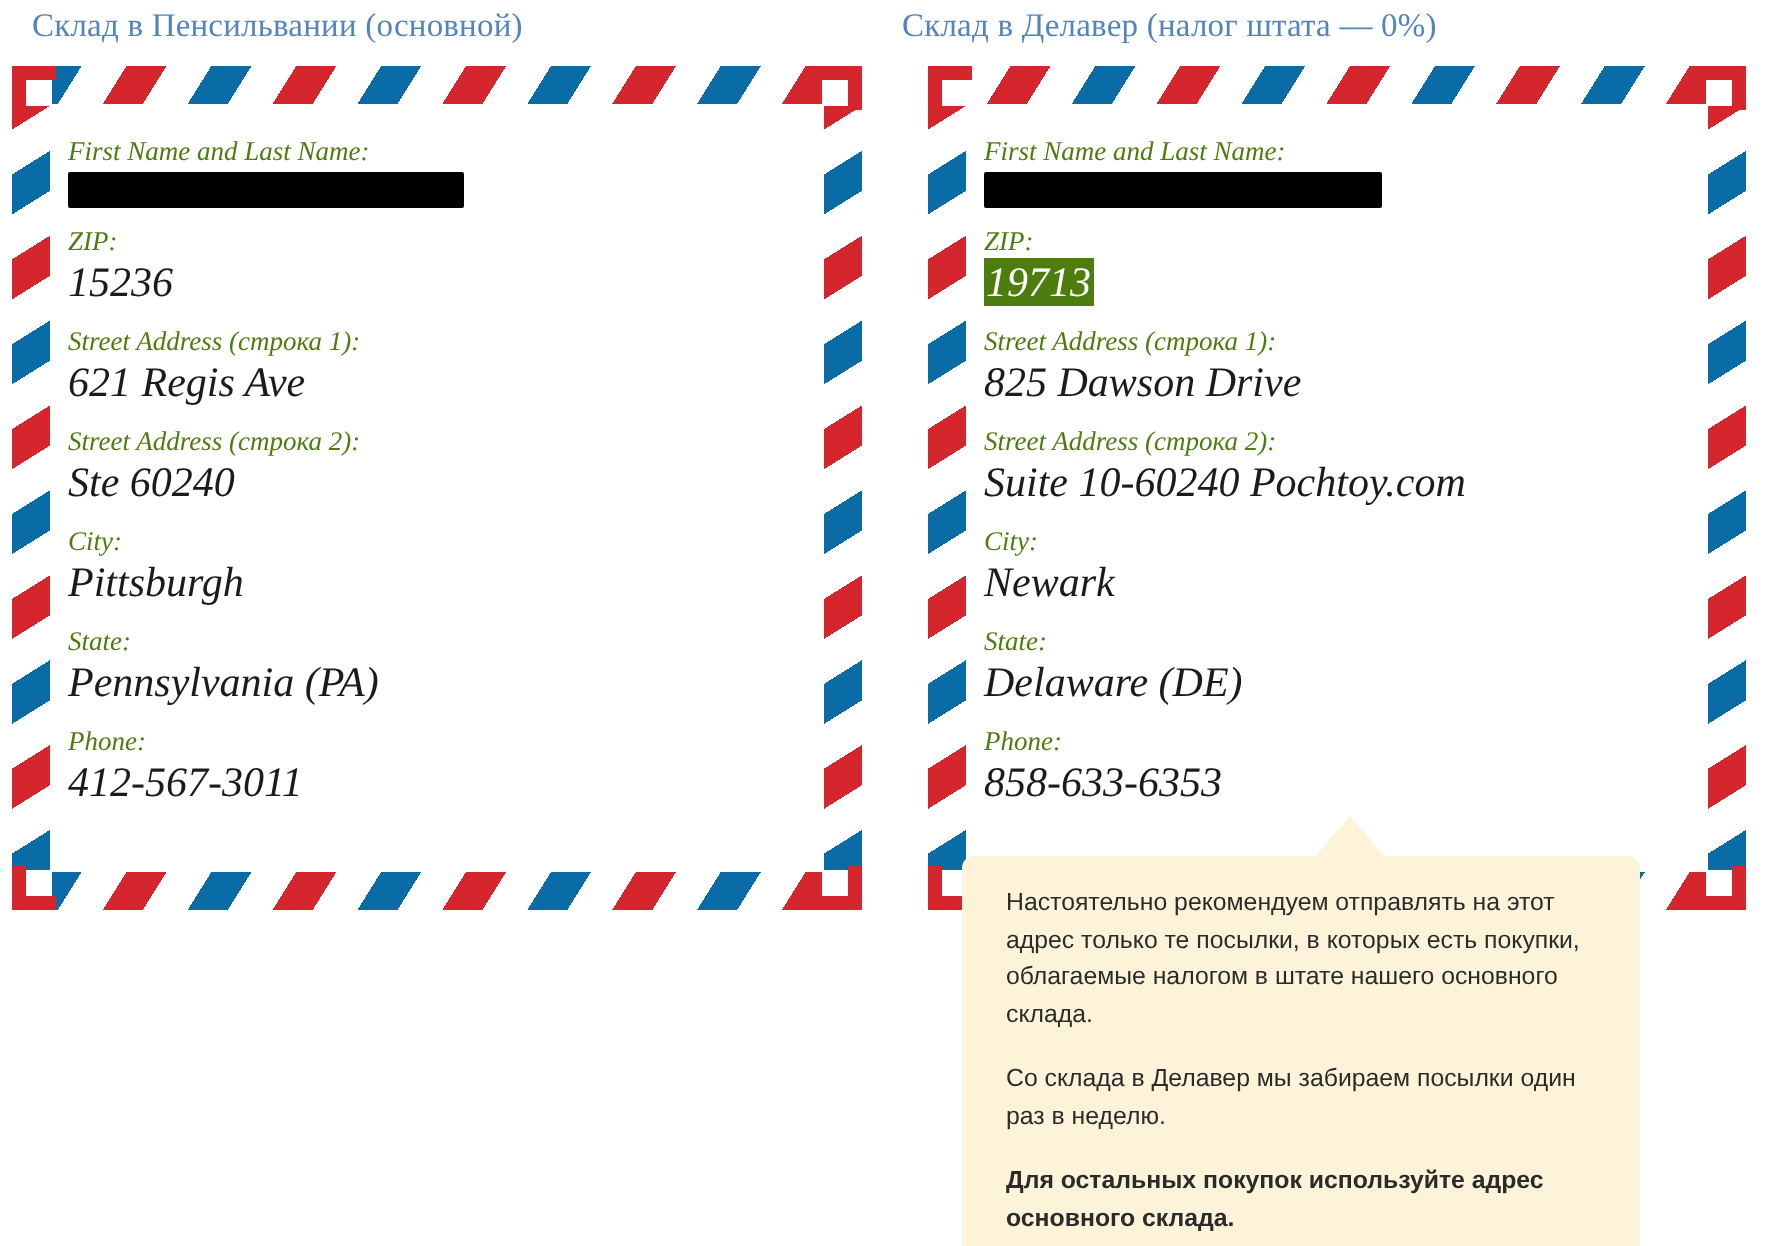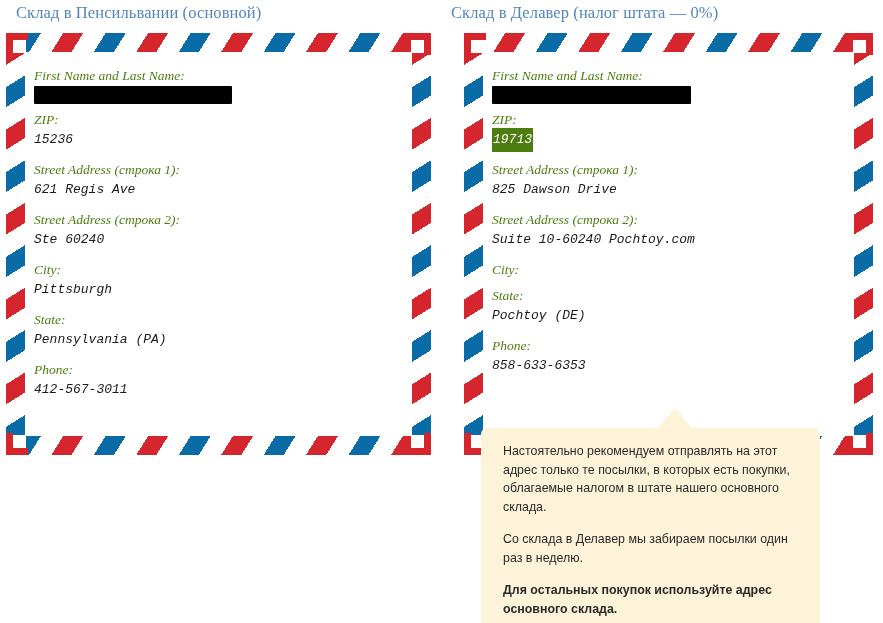--- a/index.html
+++ b/index.html
@@ -99,23 +99,23 @@
   .field { margin-bottom: 9px; }
   .field-label {
     font-family: "Liberation Serif", serif;
     font-style: italic;
     font-size: 13.5px;
     color: #4d7c0f;
     line-height: 17px;
     white-space: nowrap;
   }
   .field-value {
-    font-family: Liberation Mono, monospace;
+    font-family: Liberation Serif, serif;
     font-style: italic;
-    font-size: 13px;
+    font-size: 21px;
     color: #1b1b1b;
     line-height: 24px;
     white-space: nowrap;
   }
   .field-value.redacted {
     display: inline-block;
     background: #000000;
     color: transparent;
     height: 18px;
     line-height: 18px;
@@ -234,24 +234,25 @@
     <div class="field">
       <div class="field-label">Street Address (строка 1):</div>
       <div class="field-value">825 Dawson Drive</div>
     </div>
     <div class="field">
       <div class="field-label">Street Address (строка 2):</div>
       <div class="field-value">Suite 10-60240 Pochtoy.com</div>
     </div>
     <div class="field">
       <div class="field-label">City:</div>
+      <div class="field-value">Newark</div>
     </div>
     <div class="field">
       <div class="field-label">State:</div>
-      <div class="field-value">Pochtoy (DE)</div>
+      <div class="field-value">Delaware (DE)</div>
     </div>
     <div class="field">
       <div class="field-label">Phone:</div>
       <div class="field-value">858-633-6353</div>
     </div>
   </div>
 </div>
 
 <div class="tooltip-arrow"></div>
 <div class="tooltip">

